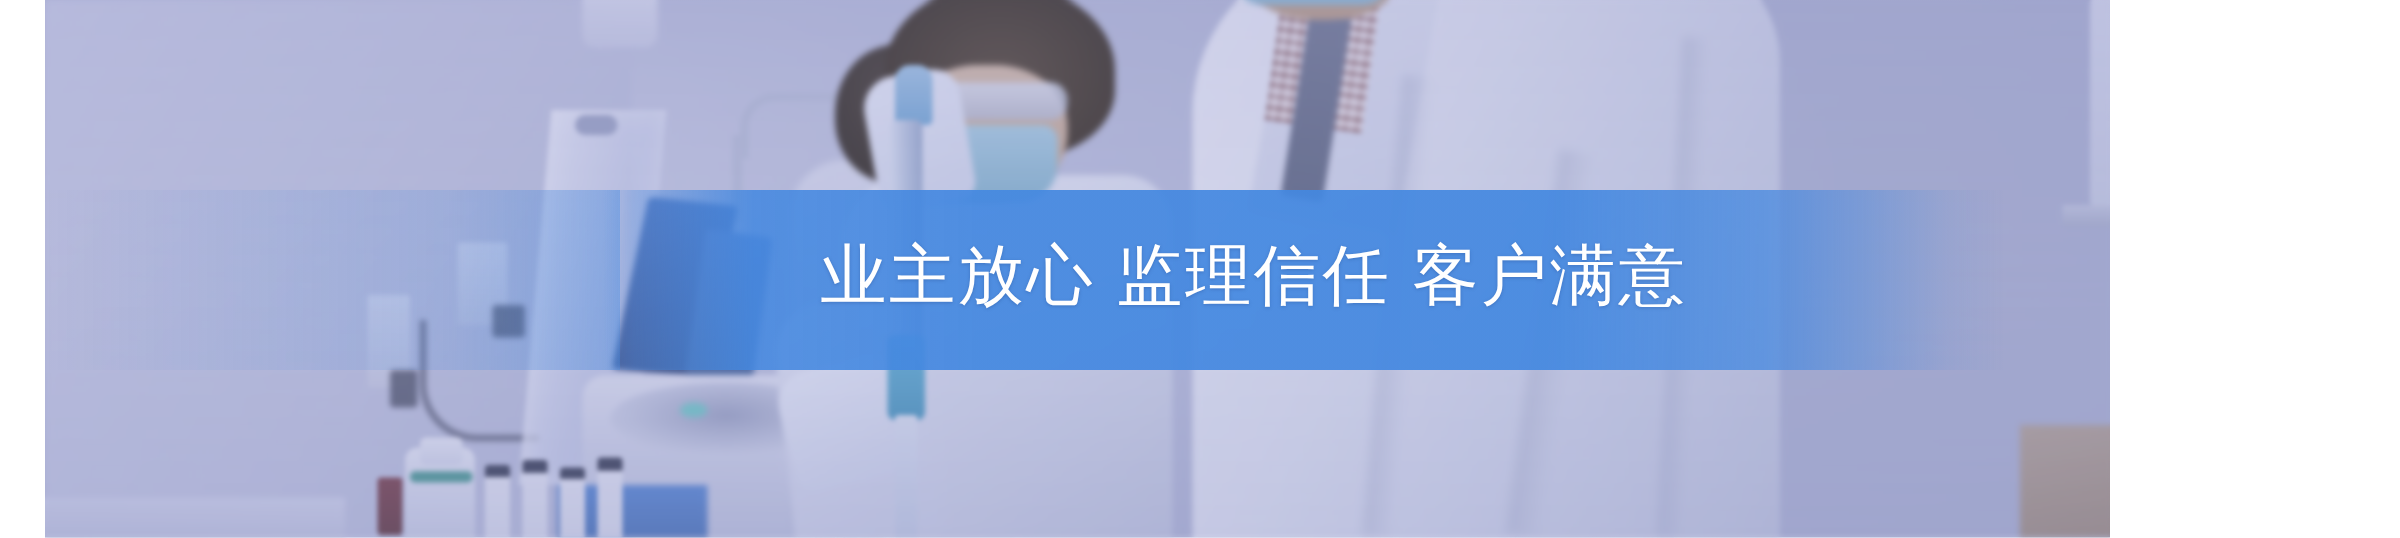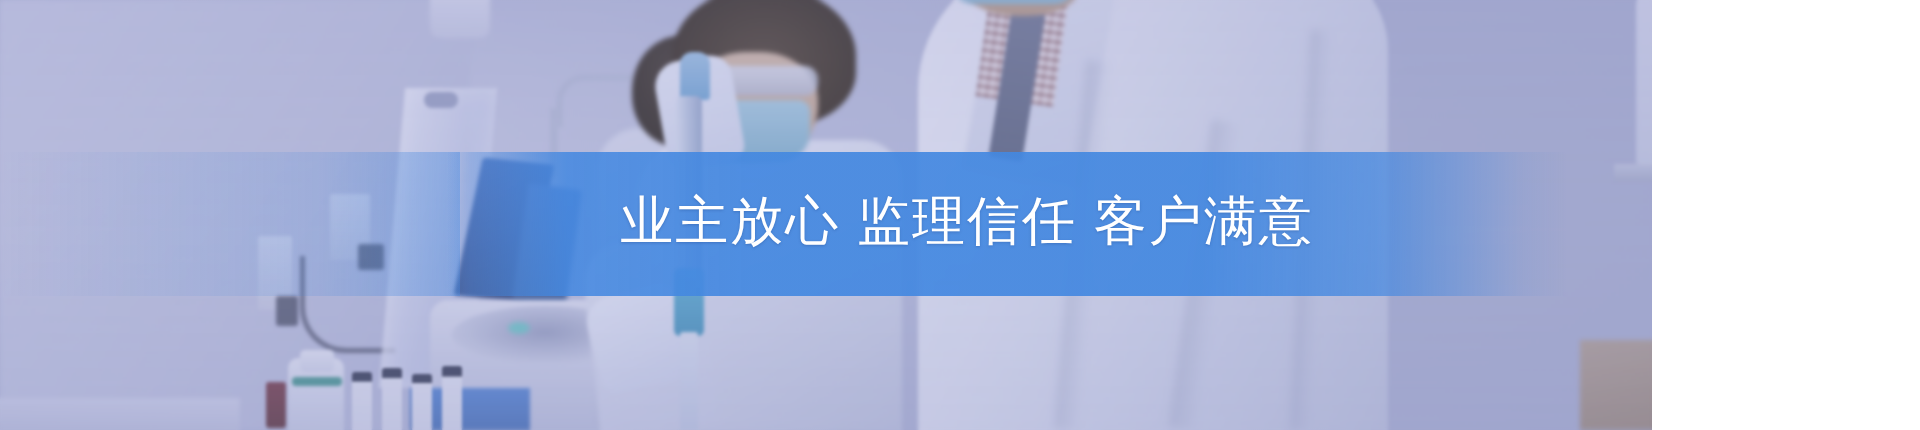--- a/index.html
+++ b/index.html
@@ -8,20 +8,21 @@
     background: #ffffff;
   }
 
   #banner {
     position: relative;
     width: 1652px;
     height: 430px;
     overflow: hidden;
     font-family: "Liberation Sans", "DejaVu Sans", sans-serif;
     background: #b9bedd;
+    margin-left: 36px;
   }
 
   
   .scene {
     position: absolute;
     inset: 0;
     overflow: hidden;
   }
 
   

